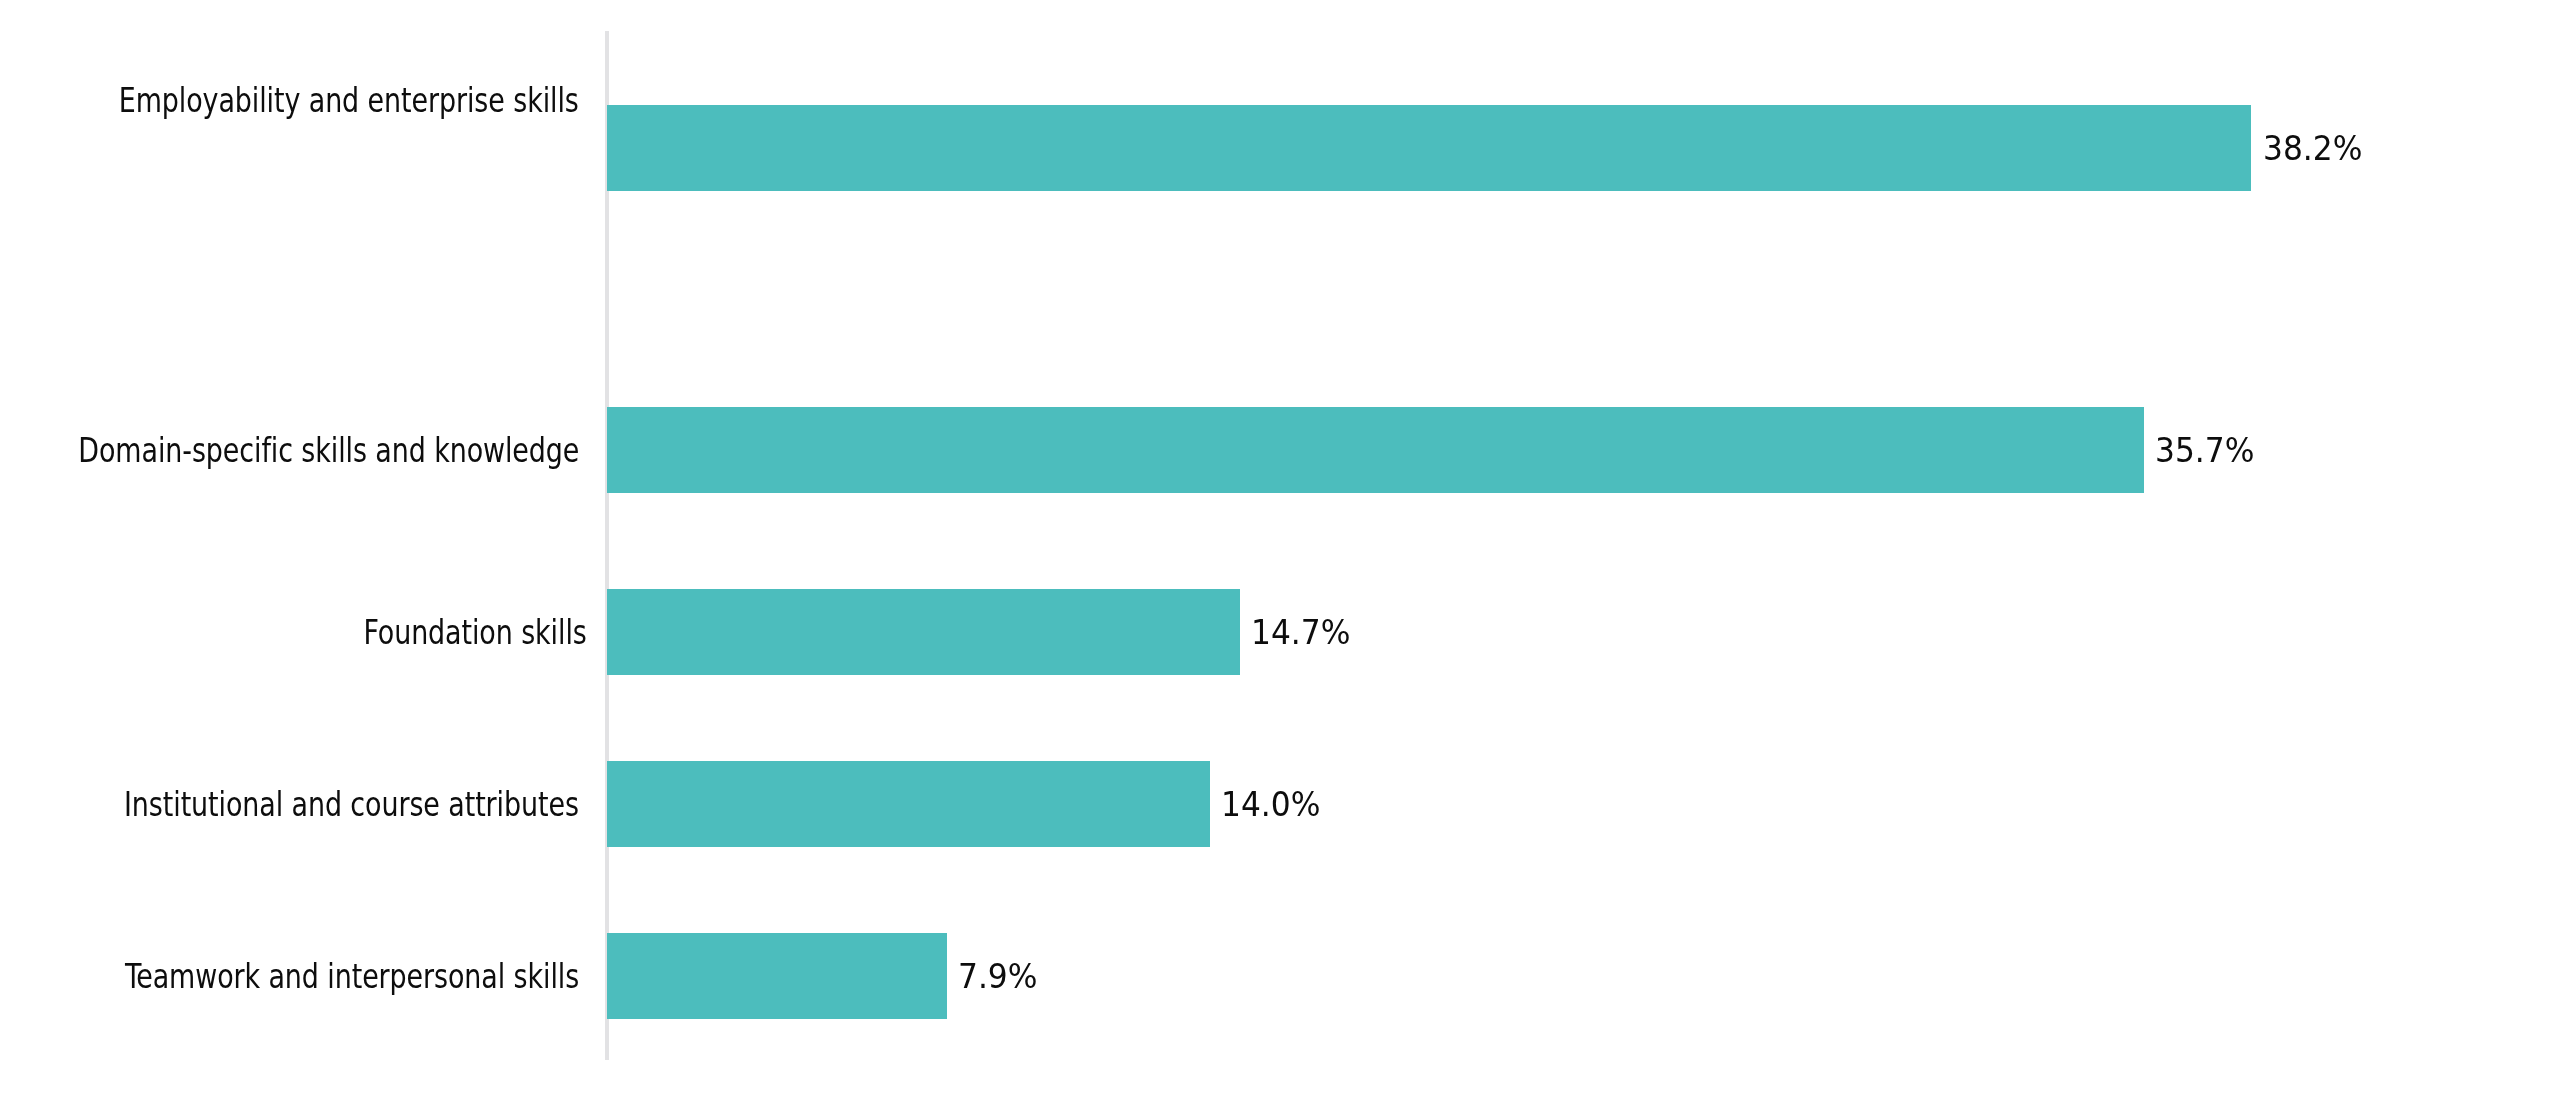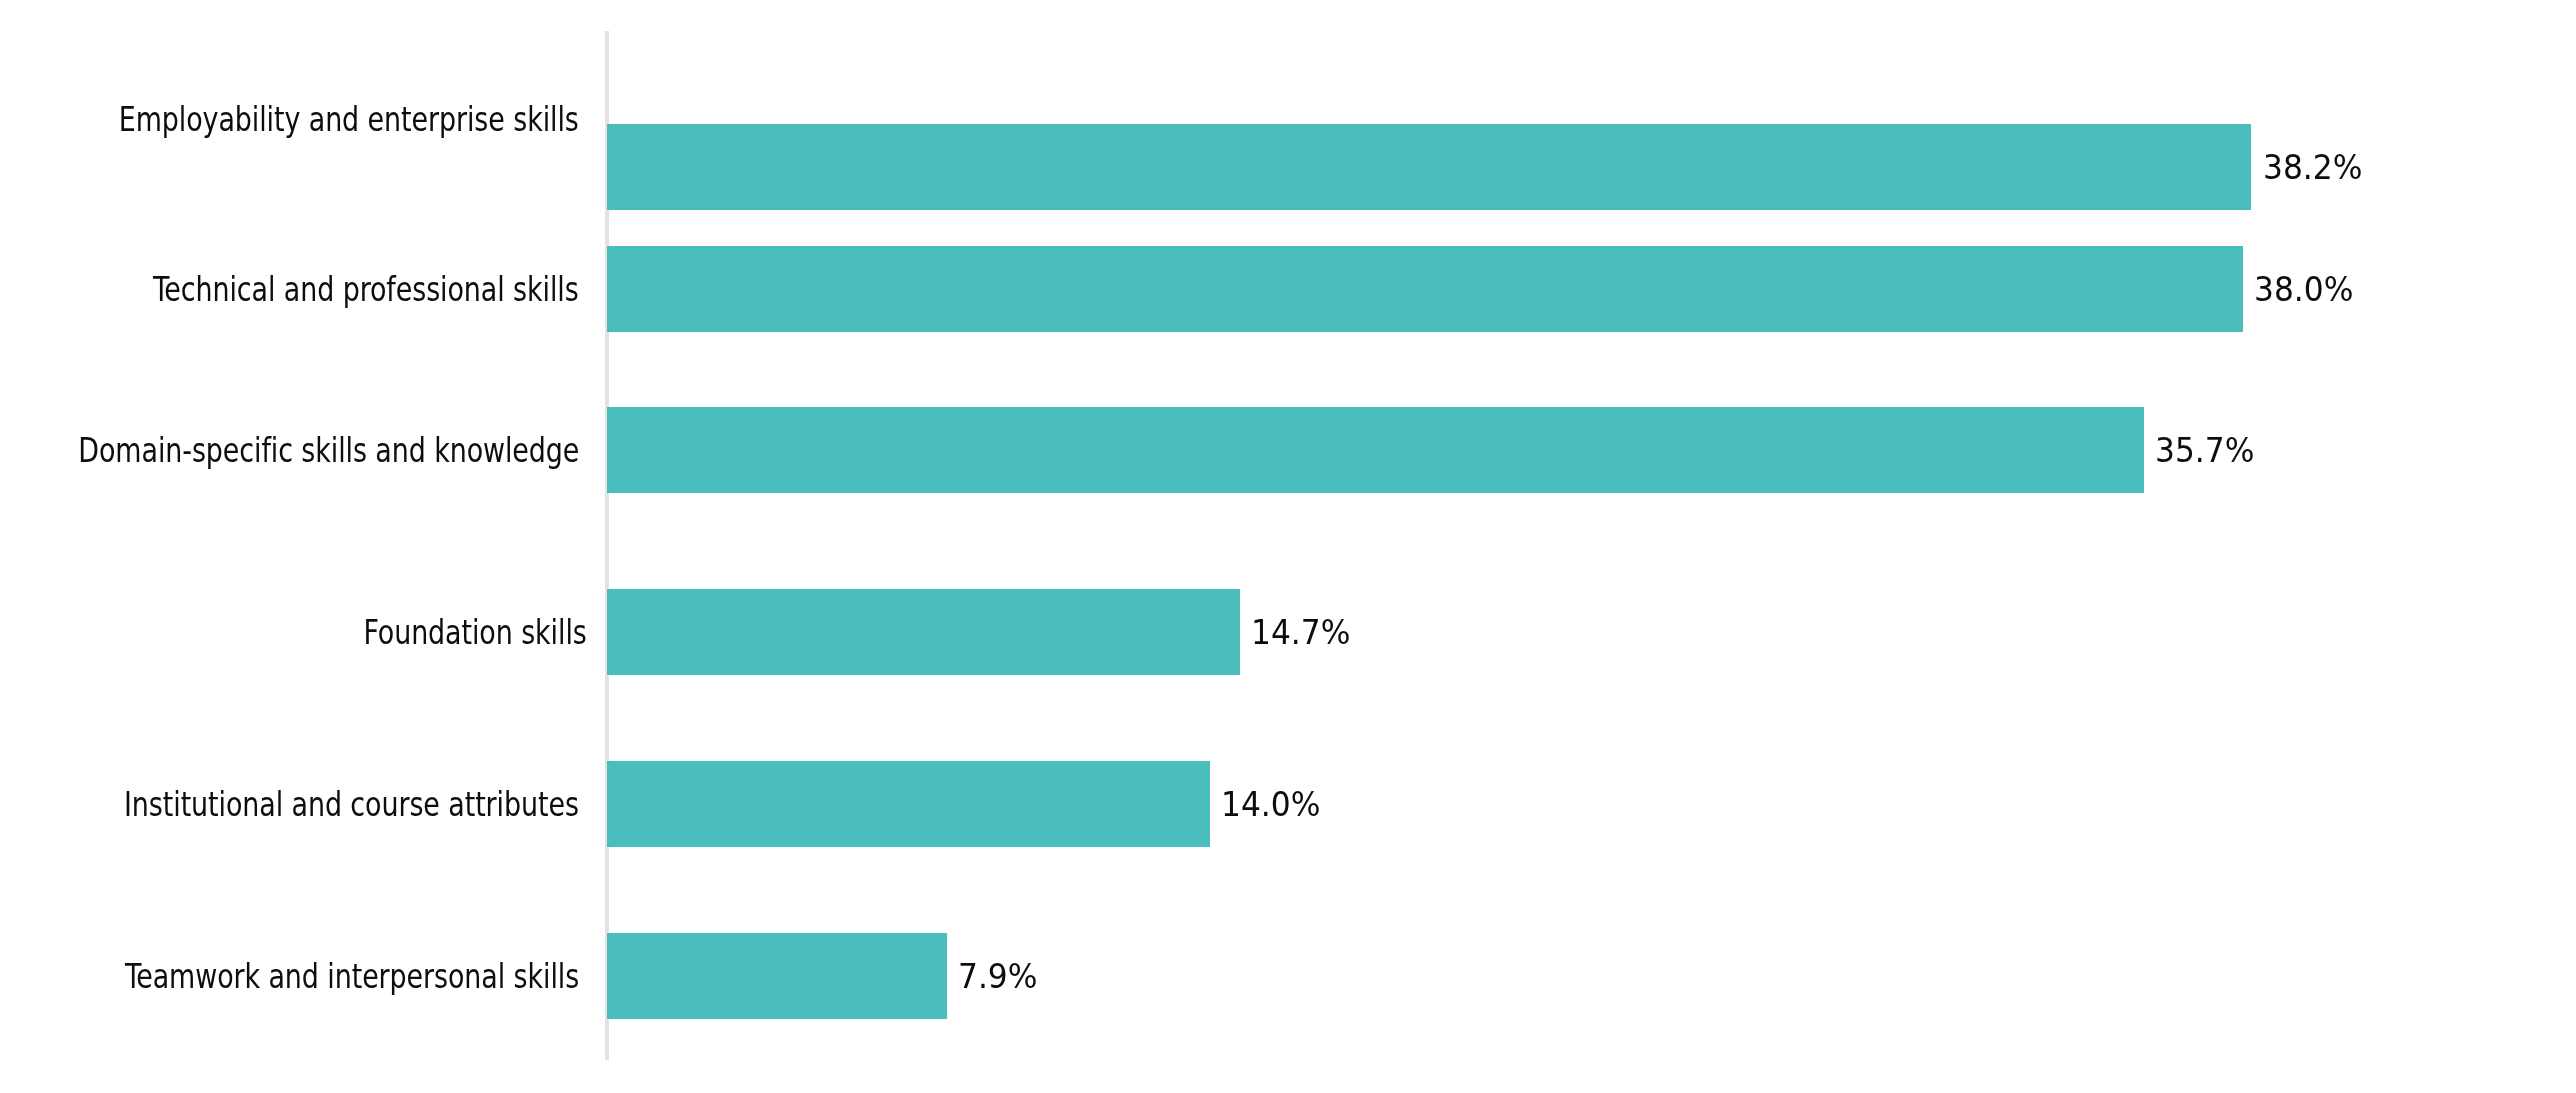--- a/index.html
+++ b/index.html
@@ -93,32 +93,25 @@
   }
 </style>
 </head>
 <body>
 
 <div id="chart-root">
 
   <div id="axis-line"></div>
 
   <div id="plot-area">
-      <div class="bar-row" style="top: 76px;">
+      <div class="bar-row" style="top: 57px;">
         <div class="cat-label">Employability and enterprise skills</div>
         <div class="bar-track" style="width: 1969px; margin-top: 48px;">
           <div class="bar" style="width: 1644px; background: rgb(76, 189, 189);"></div>
           <div class="bar-value" style="left: 1656px;">38.2%</div>
-        </div>
-      </div>
-      <div class="bar-row" style="top: 246px;">
-        <div class="cat-label">Technical and professional skills</div>
-        <div class="bar-track" style="width: 1969px;">
-          <div class="bar" style="width: 1636px; background: rgb(76, 189, 189);"></div>
-          <div class="bar-value" style="left: 1647px;">38.0%</div>
         </div>
       </div>
       <div class="bar-row" style="top: 407px;">
         <div class="cat-label">Domain-specific skills and knowledge</div>
         <div class="bar-track" style="width: 1969px;">
           <div class="bar" style="width: 1537px; background: rgb(76, 189, 189);"></div>
           <div class="bar-value" style="left: 1548px;">35.7%</div>
         </div>
       </div>
       <div class="bar-row" style="top: 589px; padding-left: 8px;">

